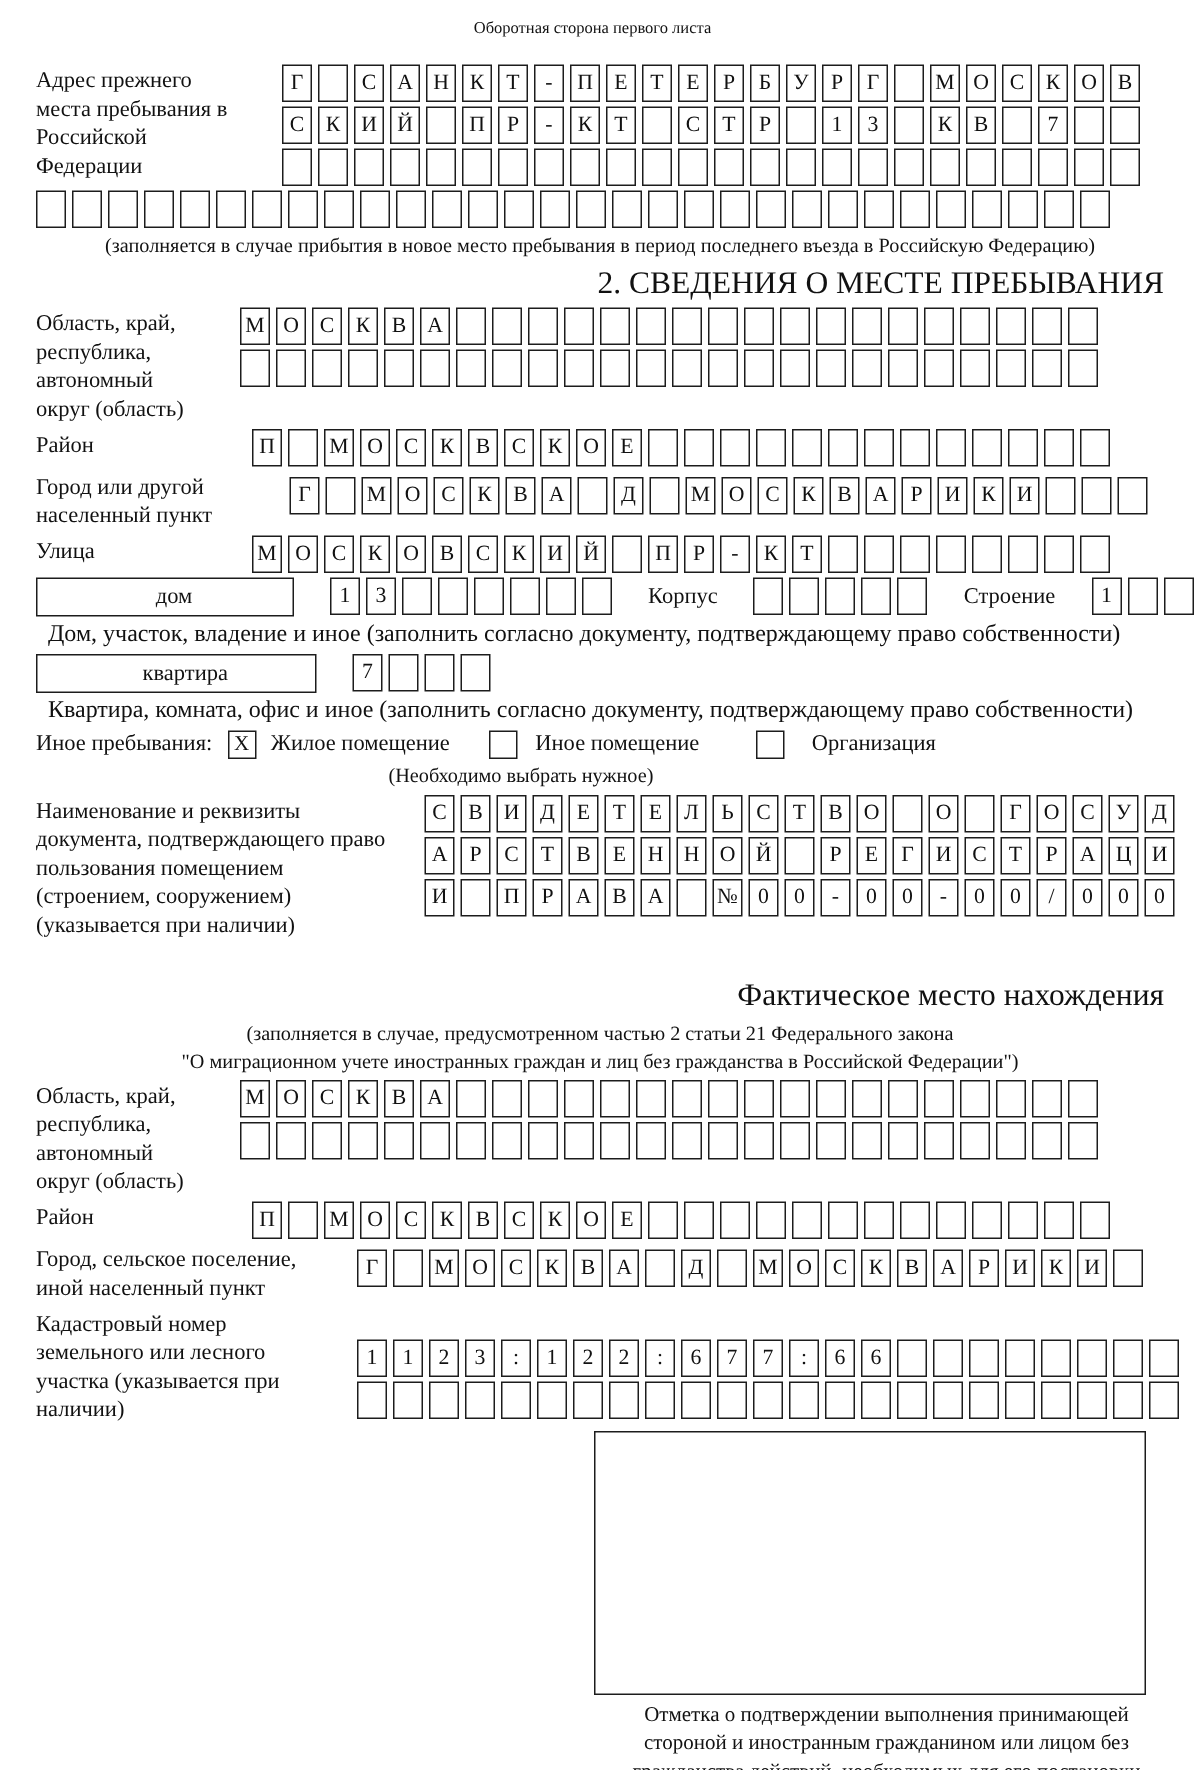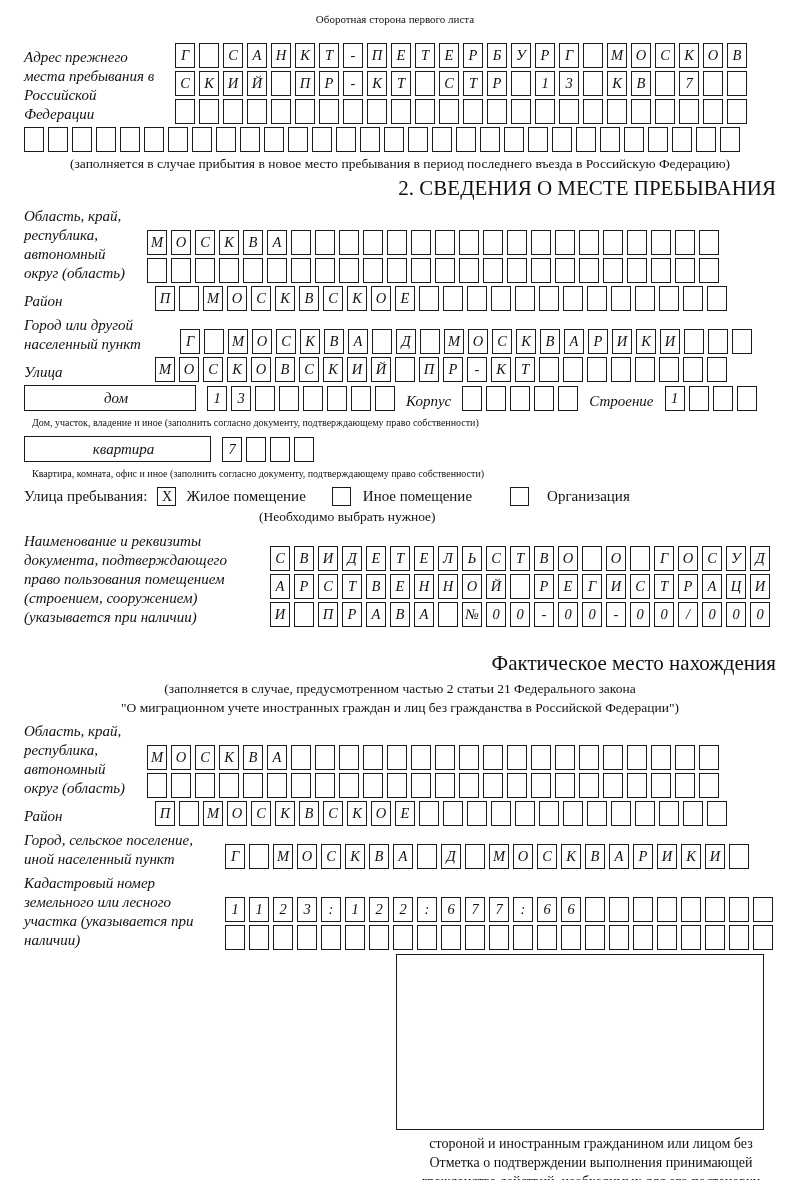--- a/index.html
+++ b/index.html
@@ -3,32 +3,32 @@
 <meta charset="utf-8">
 <style>
   html,body{margin:0;padding:0;}
   body{
     width:800px;height:1180px;box-sizing:border-box;
     background:#ffffff;color:#111;
     font-family:"Liberation Serif","DejaVu Serif",serif;
     padding:10px 24px 0 24px;overflow:hidden;
   }
   .hdr-note{text-align:center;font-size:11px;line-height:19px;padding-right:10px;margin-bottom:14px;}
-  .frow{display:flex;align-items:flex-end;column-gap:11px;margin-bottom:3px;font-style:italic;}
+  .frow{display:flex;align-items:flex-start;column-gap:24px;margin-bottom:3px;}
   .flabel{font-size:15px;line-height:19px;flex:none;padding-top:2px;}
   .rows{display:flex;flex-direction:column;row-gap:3px;}
   .cellrow{display:flex;column-gap:4px;}
   .cell{
     width:20px;height:25px;box-sizing:border-box;flex:none;
     border:1.6px solid #1c1c1c;background:#fff;
     display:flex;align-items:center;justify-content:center;
     font-size:14.5px;line-height:1;
   }
   .caption{font-size:13.5px;line-height:18px;text-align:center;margin:1px 0 3px;}
-  .caption-left{font-size:10px;line-height:18px;text-align:left;margin:1px 0 4px 8px;}
+  .caption-left{font-size:16px;line-height:18px;text-align:left;margin:1px 0 4px 8px;}
   .sec-title{font-weight:normal;text-align:right;font-size:21px;line-height:21px;margin:5px 0 6px;}
   .wide-box{
     border:1.6px solid #1c1c1c;height:26px;box-sizing:border-box;flex:none;
     display:flex;align-items:center;justify-content:center;font-size:15px;padding-left:12px;
   }
   .inline-label{font-size:15px;line-height:19px;padding-top:4px;flex:none;}
   .stay-row{display:flex;align-items:center;font-size:15px;margin:3px 0 2px;}
   .checkbox{
     width:19px;height:19px;box-sizing:border-box;border:1.6px solid #1c1c1c;
     display:inline-flex;align-items:center;justify-content:center;
@@ -347,21 +347,21 @@
   <div class="cellrow">
       <span class="cell">7</span>
       <span class="cell"></span>
       <span class="cell"></span>
       <span class="cell"></span>
     </div>
 </div>
 <div class="caption-left">Квартира, комната, офис и иное (заполнить согласно документу, подтверждающему право собственности)</div>
 
 <div class="stay-row">
-  <span>Улица пребывания:</span>
+  <span>Иное пребывания:</span>
   <span class="checkbox" style="margin:0 10px 0 10px">X</span>
   <span>Жилое помещение</span>
   <span class="checkbox" style="margin:0 12px 0 26px"></span>
   <span>Иное помещение</span>
   <span class="checkbox" style="margin:0 18px 0 38px"></span>
   <span>Организация</span>
 </div>
 <div class="stay-caption">(Необходимо выбрать нужное)</div>
 
 <div class="frow">
@@ -610,17 +610,17 @@
         <span class="cell"></span>
         <span class="cell"></span>
         <span class="cell"></span>
         <span class="cell"></span>
       </div>
   </div>
 </div>
 
 <div class="stamp-box"></div>
 <div class="stamp-caption">
+  <div>Отметка о подтверждении выполнения принимающей</div>
   <div>стороной и иностранным гражданином или лицом без</div>
-  <div>Отметка о подтверждении выполнения принимающей</div>
   <div>гражданства действий, необходимых для его постановки</div>
   <div>на учет по месту пребывания</div>
 </div>
 
 </body></html>

